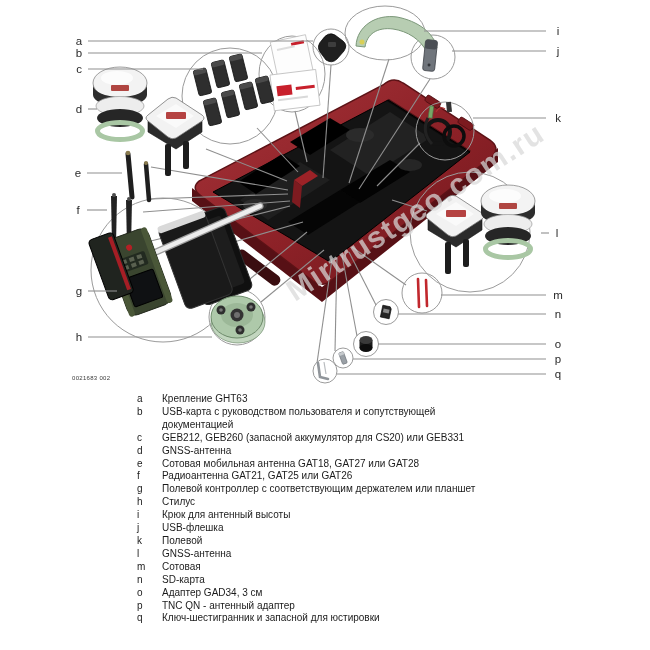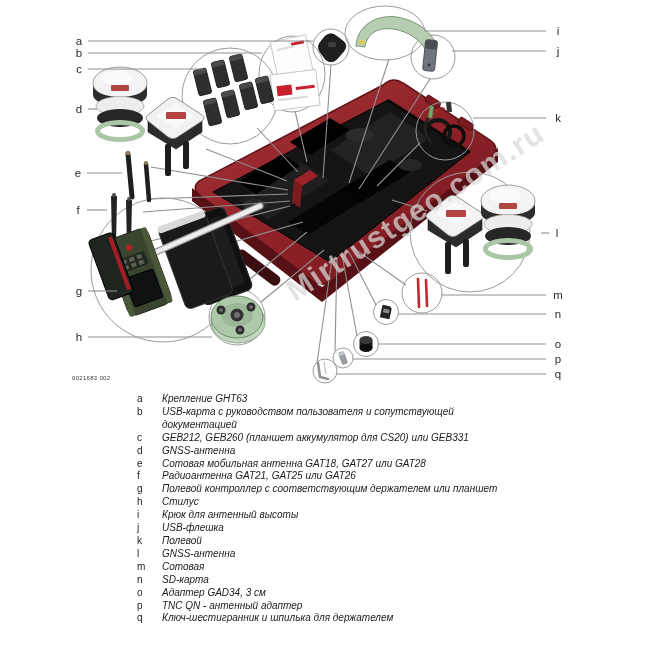--- a/index.html
+++ b/index.html
@@ -3,21 +3,21 @@
 <meta charset="utf-8">
 <style>
   html,body{margin:0;padding:0;background:#fff;}
   .page{position:relative;width:650px;height:650px;background:#ffffff;overflow:hidden;
         font-family:"Liberation Sans","DejaVu Sans",sans-serif;color:#1b1b1b;}
   .diagram{position:absolute;left:0;top:0;}
   .fig-number{position:absolute;left:72px;top:375px;font-size:6px;letter-spacing:.3px;color:#3a3a3a;}
   .legend{position:absolute;left:137px;top:393px;width:460px;font-size:10px;line-height:12.9px;}
   .legend .row{display:flex;}
   .legend .l{flex:0 0 25px;}
-  .legend .t{flex:1 1 auto;white-space:pre-wrap;font-style:italic;}
+  .legend .t{flex:1 1 auto;white-space:pre-wrap;}
   svg text.call{font-family:"Liberation Sans","DejaVu Sans",sans-serif;font-size:11.5px;fill:#2a2a2a;}
   svg text.wm{font-family:"Liberation Sans","DejaVu Sans",sans-serif;font-size:30px;fill:#d9d9d9;
               opacity:.72;letter-spacing:1.5px;font-weight:bold;}
 </style>
 </head>
 <body>
 
 <div class="page">
 
   <svg class="diagram" width="650" height="392" viewBox="0 0 650 392">
@@ -322,21 +322,21 @@
       </div>
 
       <div class="row">
         <span class="l">b</span>
         <span class="t">USB-карта с руководством пользователя и сопутствующей
 документацией</span>
       </div>
 
       <div class="row">
         <span class="l">c</span>
-        <span class="t">GEB212, GEB260 (планшет аккумулятор для CS20) или GEB331</span>
+        <span class="t">GEB212, GEB260 (запасной аккумулятор для CS20) или GEB331</span>
       </div>
 
       <div class="row">
         <span class="l">d</span>
         <span class="t">GNSS-антенна</span>
       </div>
 
       <div class="row">
         <span class="l">e</span>
         <span class="t">Сотовая мобильная антенна GAT18, GAT27 или GAT28</span>
@@ -392,17 +392,17 @@
         <span class="t">Адаптер GAD34, 3 см</span>
       </div>
 
       <div class="row">
         <span class="l">p</span>
         <span class="t">TNC QN - антенный адаптер</span>
       </div>
 
       <div class="row">
         <span class="l">q</span>
-        <span class="t">Ключ-шестигранник и шпилька для держателем</span>
+        <span class="t">Ключ-шестигранник и запасной для юстировки</span>
       </div>
     </div>
 
 </div>
 
 </body></html>

